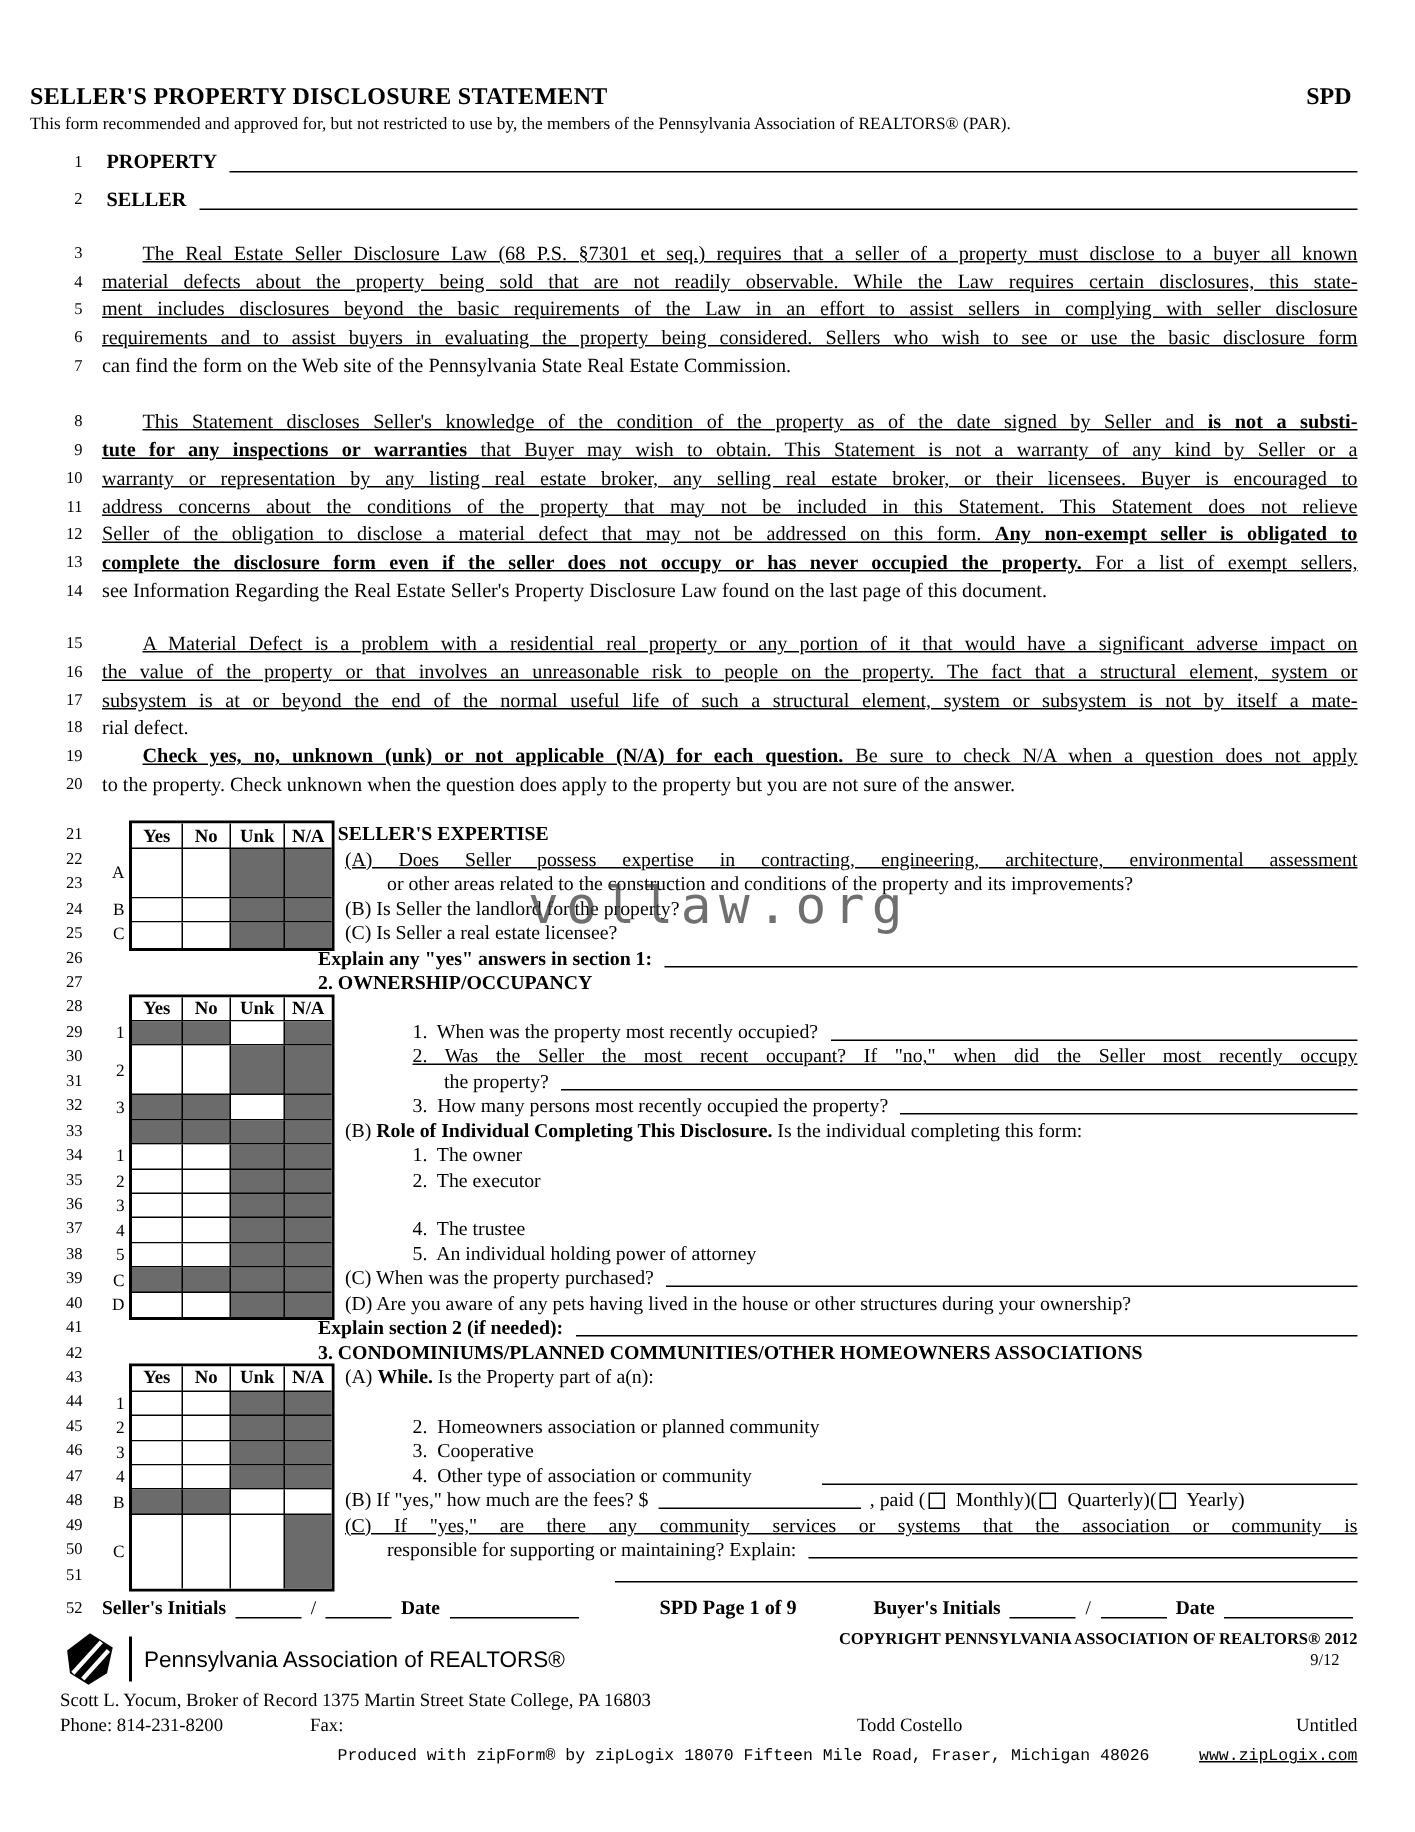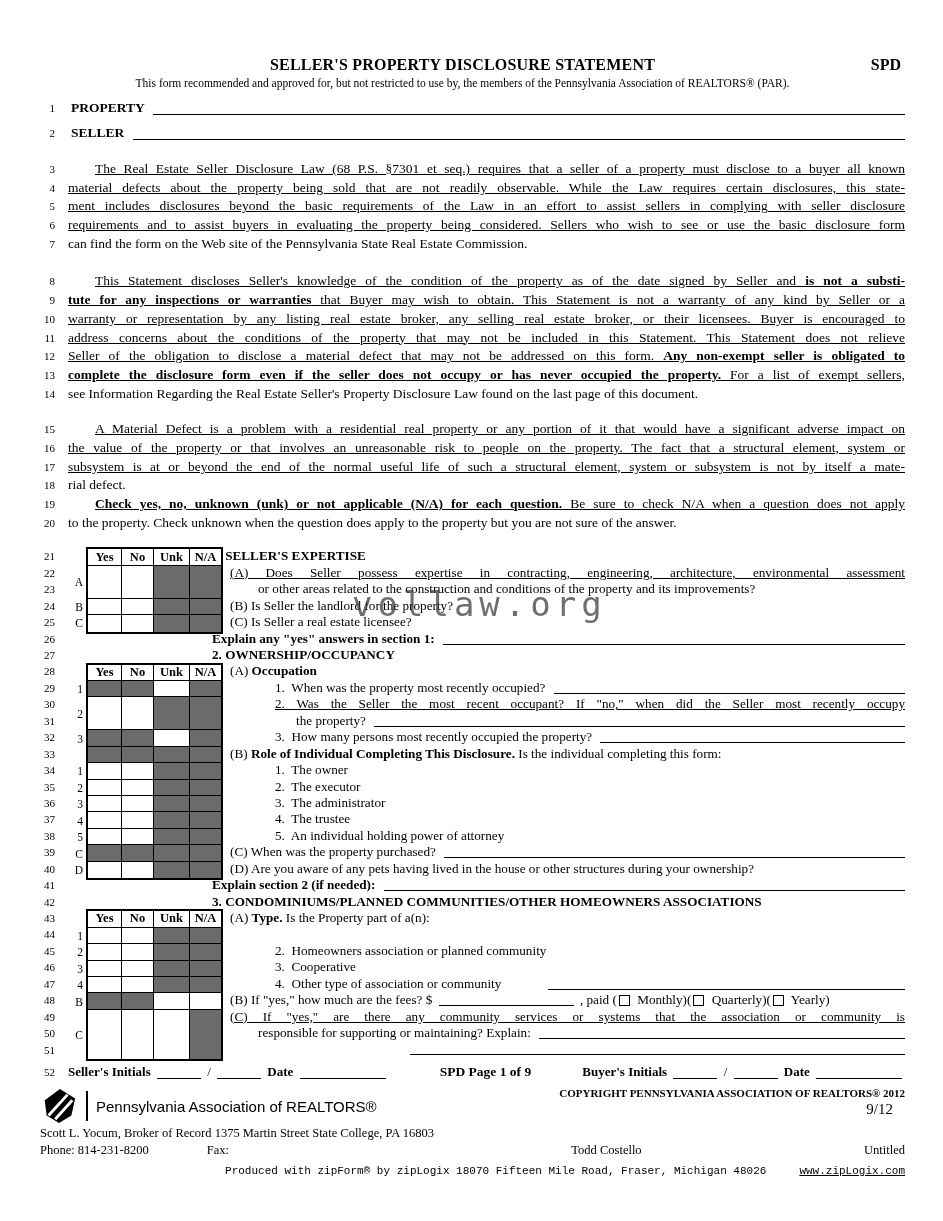--- a/index.html
+++ b/index.html
@@ -4,21 +4,21 @@
 <style>
   * { margin:0; padding:0; box-sizing:border-box; }
   html,body { background:#ffffff; }
   .page {
     position:relative; width:943px; height:1221px; margin:0 auto;
     background:#fff; overflow:hidden; color:#000;
     font-family:"Liberation Serif", serif;
     padding:0 38px 0 20px;
   }
   
-  .doc-header { position:relative; padding-top:56px; text-align:center; }
+  .doc-header { position:relative; padding-top:56px; }
   .doc-title { font-size:16px; font-weight:bold; letter-spacing:.2px; }
   .doc-code { position:absolute; right:4px; top:56px; font-size:16px; font-weight:bold; }
   .doc-subtitle { font-size:11.5px; margin-top:3px; }
   
   .lnum { width:35px; flex:none; text-align:right; font-size:11px; line-height:inherit; }
   .fieldrow { display:flex; height:18px; line-height:18px; font-size:13.5px; }
   .fieldrow .ptext { display:flex;margin-left:16px; }
   .ptext { flex:1; margin-left:13px; }
   .seg { white-space:pre; }
   .b { font-weight:bold; }
@@ -57,21 +57,21 @@
   .sigline { flex:1; margin-left:13px; display:flex; }
   .siggroup { display:flex; }
   .sigcenter { font-weight:bold; font-size:13.5px; padding:0 14px; }
   .sp { flex:1; }
   .logorow { display:flex; margin-top:6px; align-items:flex-start; }
   .logoleft { display:flex; align-items:center; margin-left:20px; }
   .logobar { width:2px; height:30px; background:#000; margin:0 8px 0 8px; }
   .orgname { font-family:"Liberation Sans", sans-serif; font-size:15px; }
   .copyblock { margin-left:auto; text-align:right; }
   .copyline { font-size:11px; font-weight:bold; }
-  .revline { font-size:15px; margin-top:2px; padding-right:12px; }
+  .revline { font-size:11px; margin-top:2px; padding-right:12px; }
   .brokerline { font-size:12.5px; margin-left:20px; margin-top:1px; }
   .contactrow { display:flex; font-size:12.5px; margin-left:20px; margin-top:2px; }
   .contact-fax { margin-left:58px; }
   .contact-agent { flex:1; text-align:center; padding-left:120px; }
   .producedrow { text-align:right; font-family:Liberation Mono, monospace; font-size:11px; margin-top:7px; }
   .producedrow a { color:#000; }
   
   .watermark {
     position:absolute; left:352px; top:584px;
     font-family:"DejaVu Sans Mono", monospace;
@@ -218,21 +218,20 @@
           <span class="seg"> </span>
           <span class="fillblank"></span>
         </div>
       </div>
       <div class="sline">
         <div class="lnum">27</div>
         <div class="scont" style="padding-left: 0px;"><span class="seg b">2. OWNERSHIP/OCCUPANCY</span></div>
       </div>
       <div class="sline">
         <div class="lnum">28</div>
-        <div class="scont" style="padding-left: 18px;"><span class="seg">(A) </span><span class="seg b">Occupation</span></div>
       </div>
       <div class="sline">
         <div class="lnum">29</div>
         <div class="scont flexline" style="padding-left: 63px;">
           <span class="seg">1.  When was the property most recently occupied? </span>
           <span class="fillblank"></span>
         </div>
       </div>
       <div class="sline">
         <div class="lnum">30</div>
@@ -259,21 +258,20 @@
       <div class="sline">
         <div class="lnum">34</div>
         <div class="scont" style="padding-left: 63px;"><span class="seg">1.  The owner</span></div>
       </div>
       <div class="sline">
         <div class="lnum">35</div>
         <div class="scont" style="padding-left: 63px;"><span class="seg">2.  The executor</span></div>
       </div>
       <div class="sline">
         <div class="lnum">36</div>
-        <div class="scont" style="padding-left: 63px;"><span class="seg">3.  The administrator</span></div>
       </div>
       <div class="sline">
         <div class="lnum">37</div>
         <div class="scont" style="padding-left: 63px;"><span class="seg">4.  The trustee</span></div>
       </div>
       <div class="sline">
         <div class="lnum">38</div>
         <div class="scont" style="padding-left: 63px;"><span class="seg">5.  An individual holding power of attorney</span></div>
       </div>
       <div class="sline">
@@ -294,21 +292,21 @@
           <span class="seg"> </span>
           <span class="fillblank"></span>
         </div>
       </div>
       <div class="sline">
         <div class="lnum">42</div>
         <div class="scont" style="padding-left: 0px;"><span class="seg b">3. CONDOMINIUMS/PLANNED COMMUNITIES/OTHER HOMEOWNERS ASSOCIATIONS</span></div>
       </div>
       <div class="sline">
         <div class="lnum">43</div>
-        <div class="scont" style="padding-left: 18px;"><span class="seg">(A) </span><span class="seg b">Type.</span><span class="seg"> Is the Property part of a(n):</span></div>
+        <div class="scont" style="padding-left: 18px;"><span class="seg">(A) </span><span class="seg b">While.</span><span class="seg"> Is the Property part of a(n):</span></div>
       </div>
       <div class="sline">
         <div class="lnum">44</div>
       </div>
       <div class="sline">
         <div class="lnum">45</div>
         <div class="scont" style="padding-left: 63px;"><span class="seg">2.  Homeowners association or planned community</span></div>
       </div>
       <div class="sline">
         <div class="lnum">46</div>

